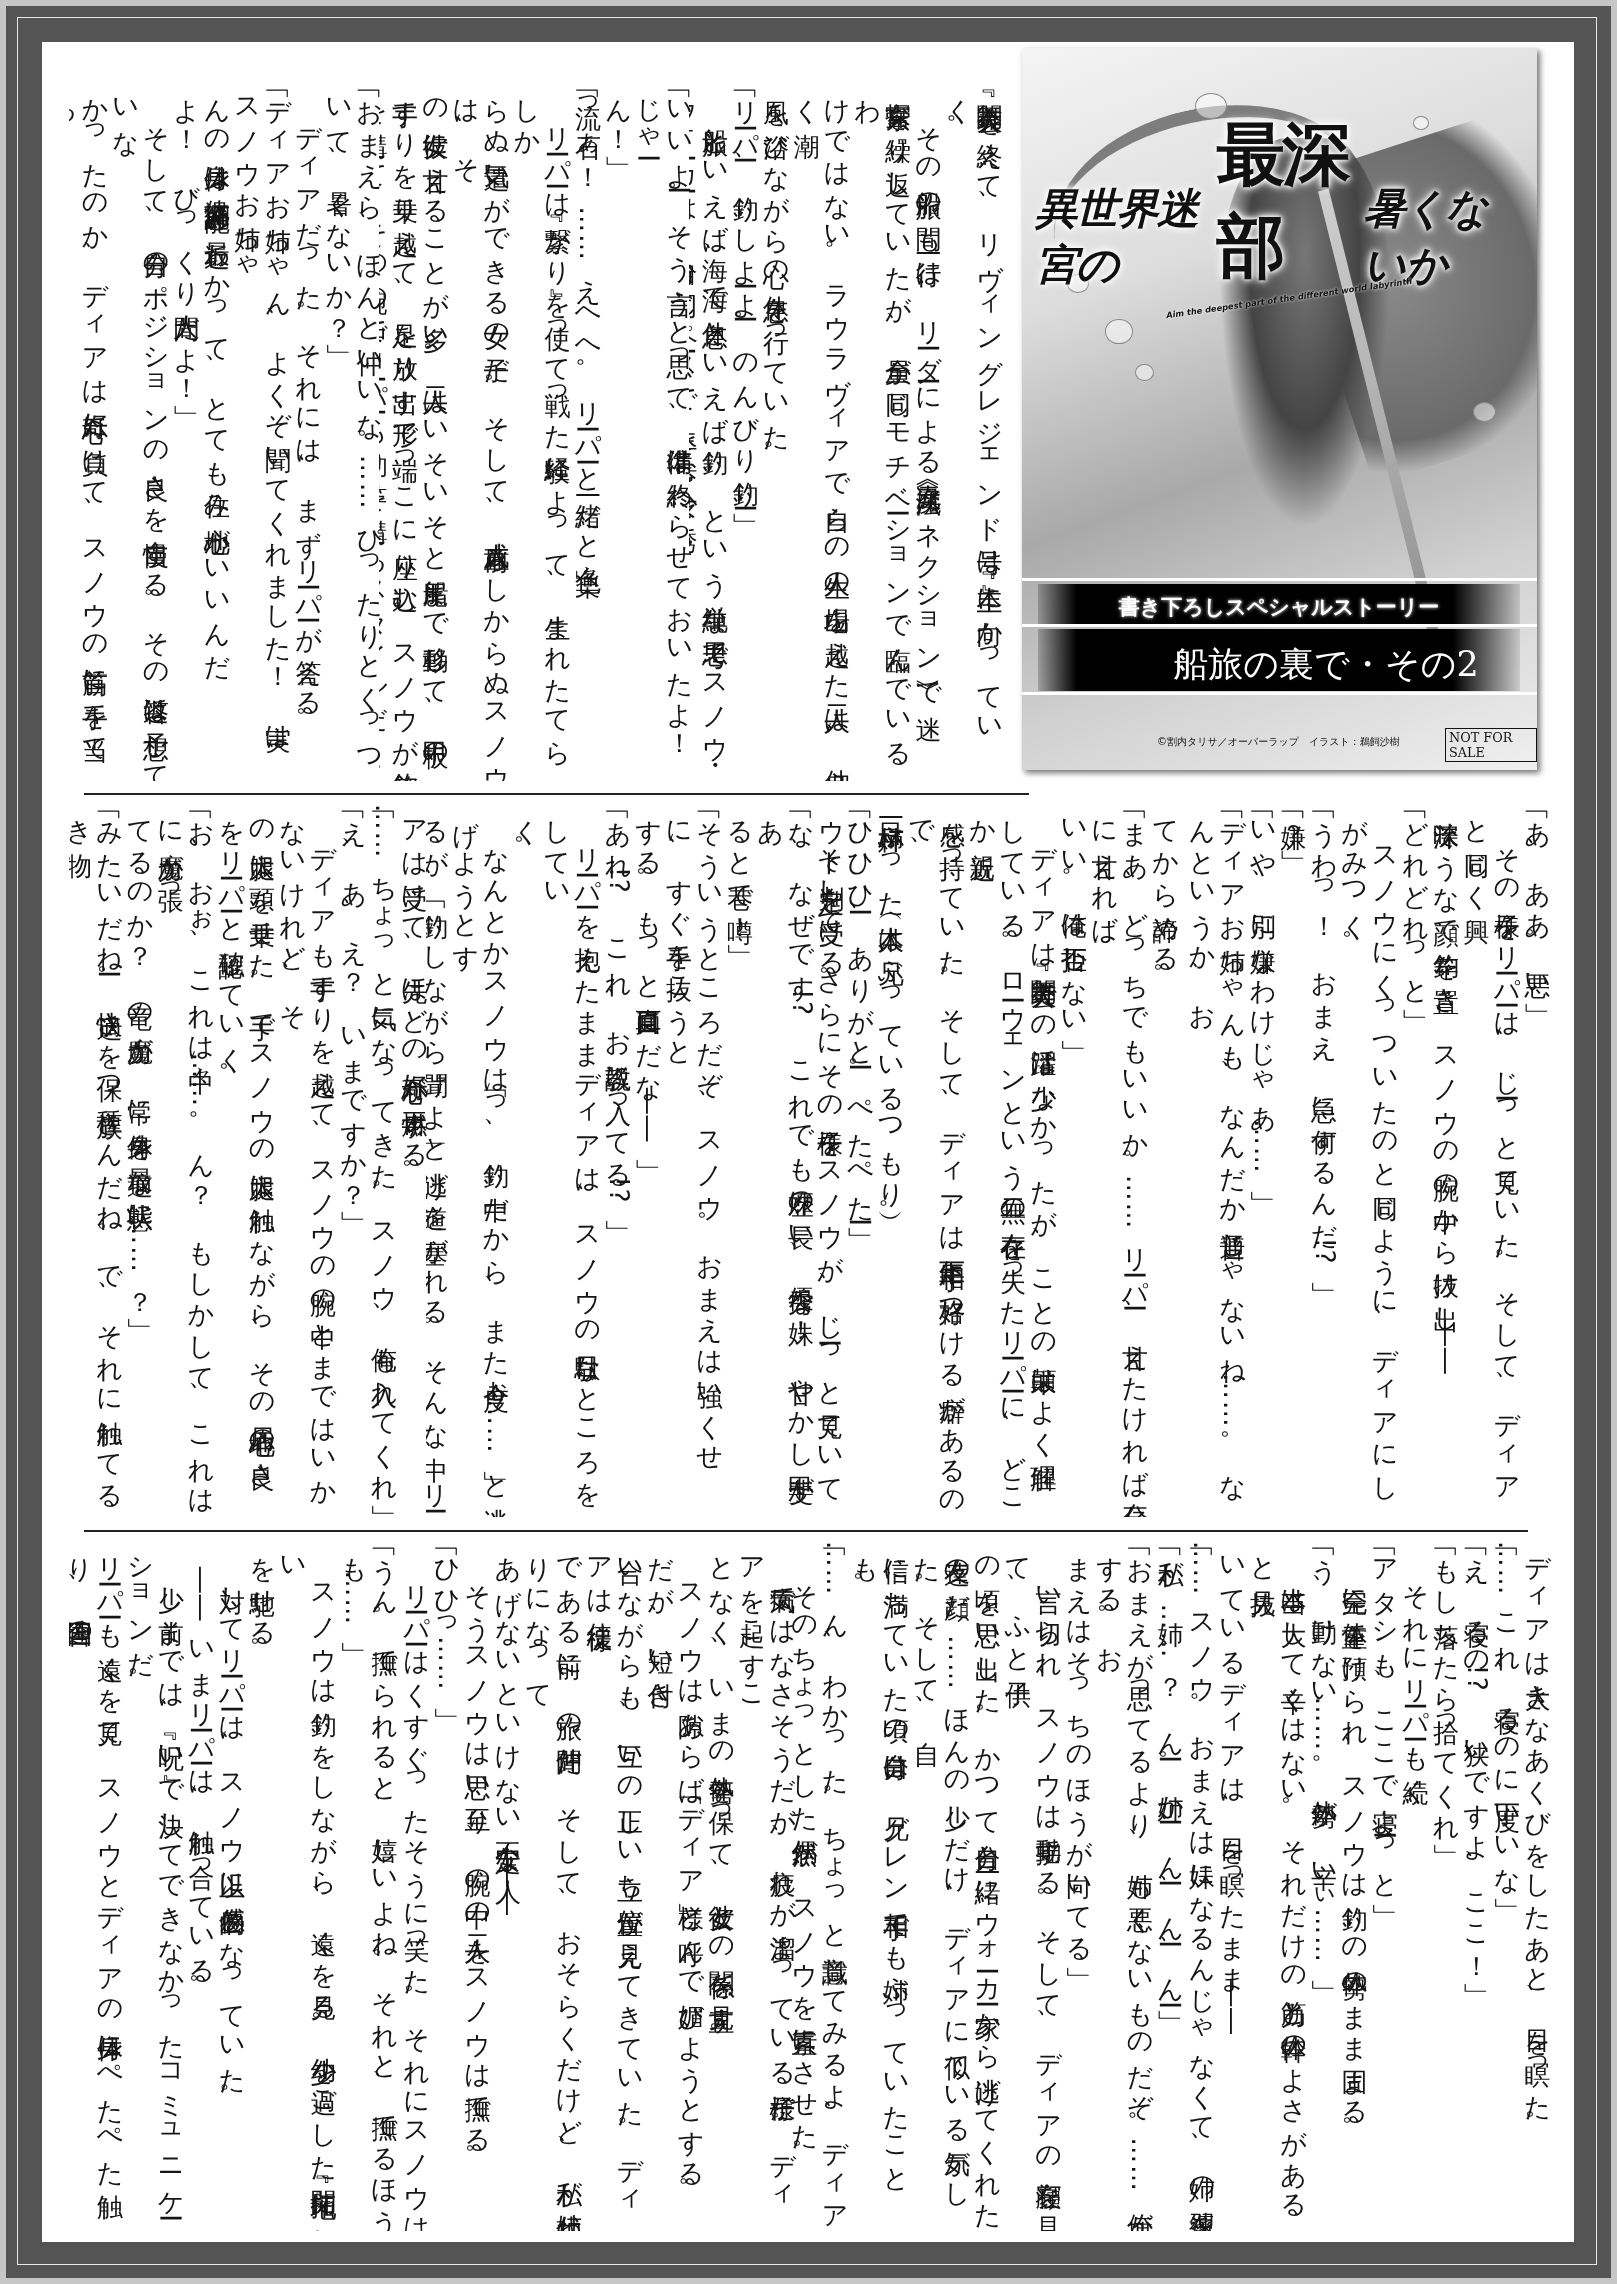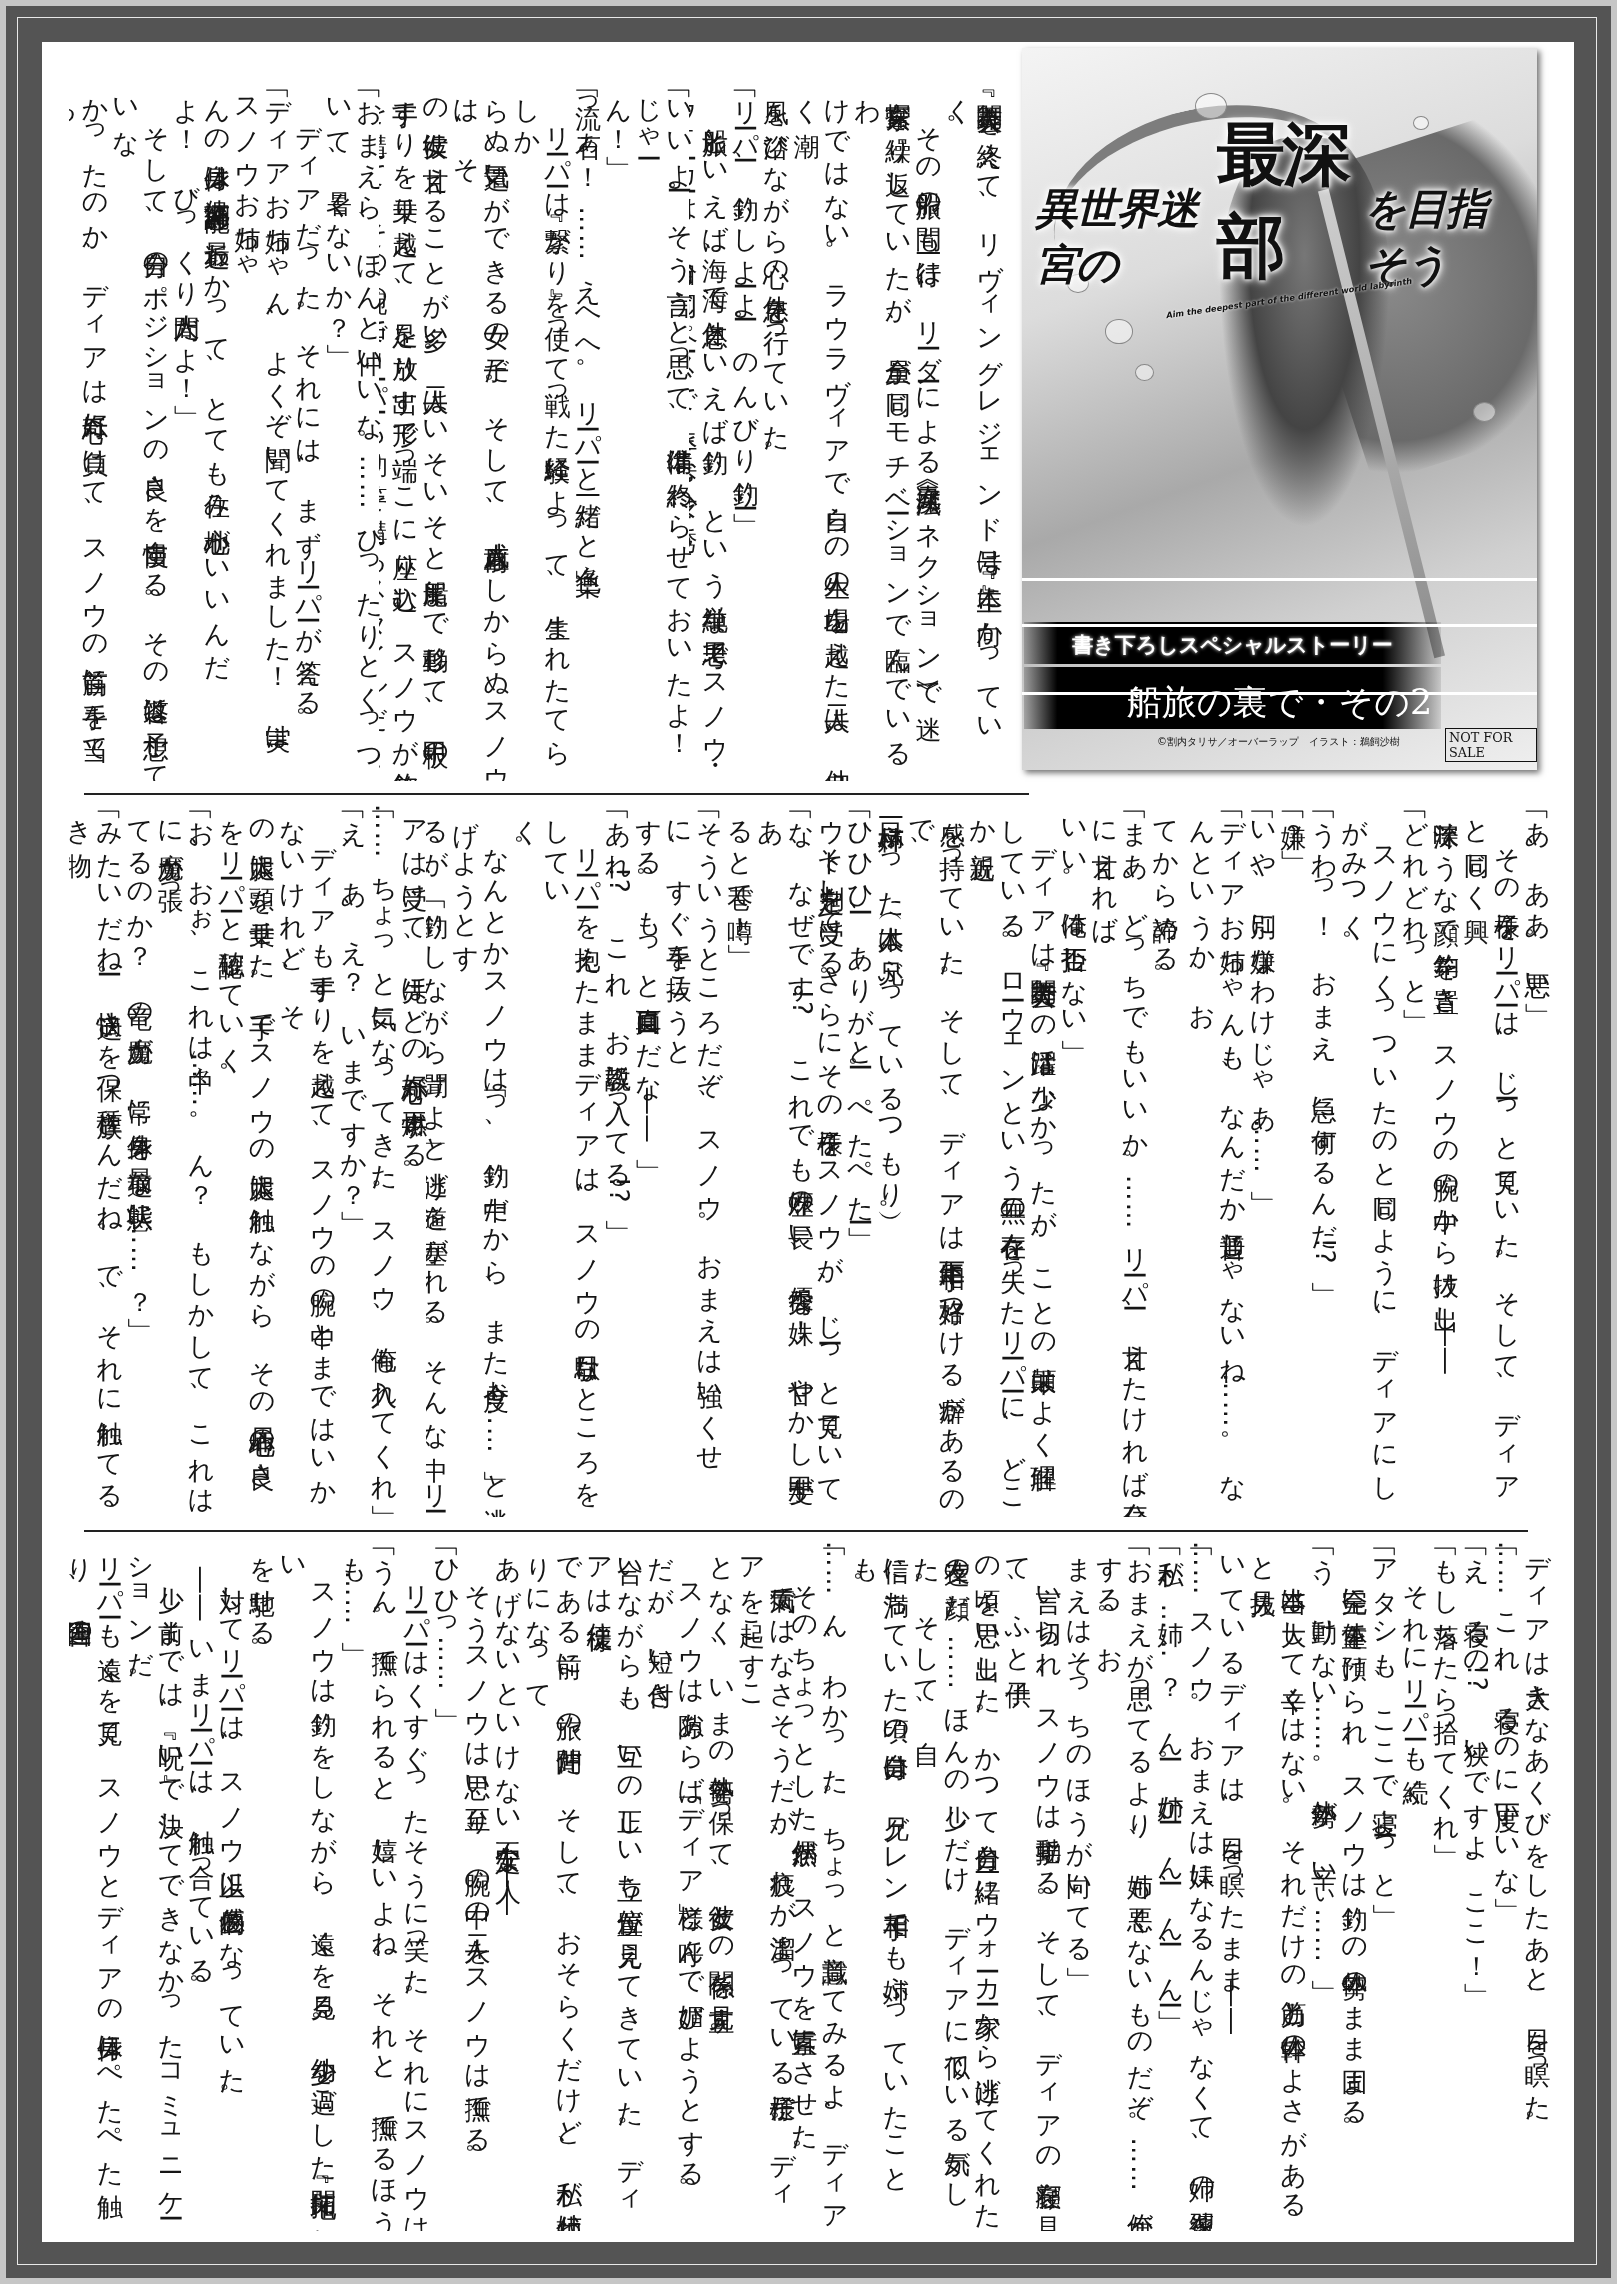--- a/index.html
+++ b/index.html
@@ -60,23 +60,22 @@
     color:#111; text-shadow:0 0 4.5px #fff,0 0 7.5px #fff,0 0 10.5px #fff;
     display:flex; align-items:flex-end;
   }
   .logo .small { font-size:42px; letter-spacing:-1.5px;font-style:italic; }
   .logo .big { font-size:69px; letter-spacing:-3px; }
   .logo-sub {
     position:absolute; left:143px; top:245px; font-size:8.3px; font-style:italic; font-weight:bold;
     color:#111; transform:rotate(-8deg); text-shadow:0 0 3px #fff;
   }
   .band {
-    position:absolute; left:2px; width:417px;
+    position:absolute; left:16px; width:482px;
     background:linear-gradient(90deg,rgba(0,0,0,0.2) 0%,#000 8%,#000 86%,rgba(0,0,0,0.1) 100%);
-    margin-top:38px;
   }
   .band-label {
     position:absolute; width:100%; text-align:center; color:#fff;
   }
   .band1 { top:536px; height:42px; }
   .band1 .band-label { top:9px; font-size:21px; font-weight:bold; text-shadow:0 0 3px #fff,0 0 1.5px #000; color:#111;
     -webkit-text-stroke:0; }
   .band2 { top:581px; height:62px; }
   .band2 .band-label { top:12px; font-size:35px; font-family:"DejaVu Serif","Liberation Serif",serif;padding-left:47px; }
   .band-line { position:absolute; left:0; width:515px; height:3px; background:#fff; }
@@ -104,21 +103,21 @@
     <div class="bubble" style="left:45px;top:226px;width:19.6px;height:16.6px"></div>
     <div class="bubble" style="left:83px;top:271px;width:25.6px;height:22.6px"></div>
     <div class="bubble" style="left:113px;top:316px;width:16.6px;height:15px"></div>
     <div class="bubble" style="left:391px;top:68px;width:13.5px;height:12px"></div>
     <div class="bubble" style="left:451px;top:354px;width:21px;height:18px"></div>
     <div class="bubble" style="left:173px;top:45px;width:30px;height:24px"></div>
 
     <div class="logo">
       <span class="small">異世界迷宮の</span>
       <span class="big">最深部</span>
-      <span class="small">を目指そう</span>
+      <span class="small">暑くないか</span>
     </div>
     <div class="logo-sub">Aim the deepest part of the different world labyrinth</div>
 
     <div class="band-line" style="top:530px"></div>
     <div class="band band1">
       <div class="band-label" style="color:#fff;text-shadow:0 0 3.8px #fff;">書き下ろしスペシャルストーリー</div>
     </div>
     <div class="band-line" style="top:576px"></div>
     <div class="band band2">
       <div class="band-label">船旅の裏で・その2</div>

